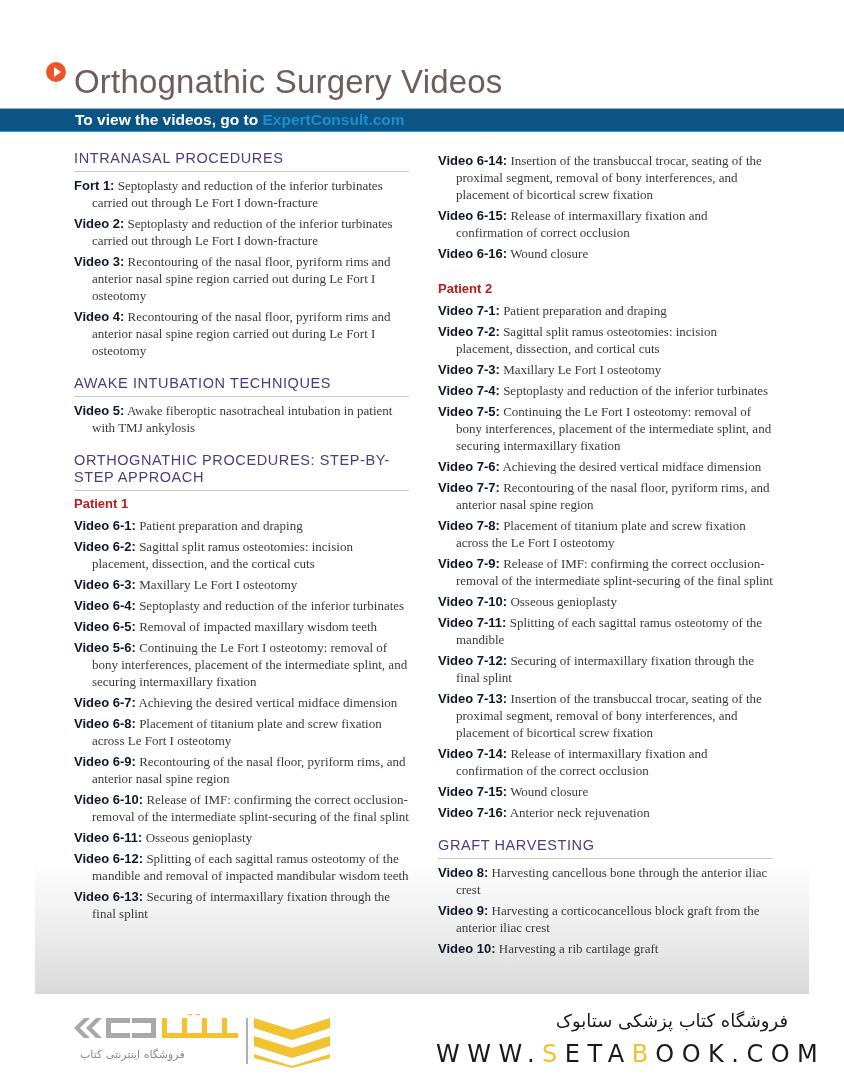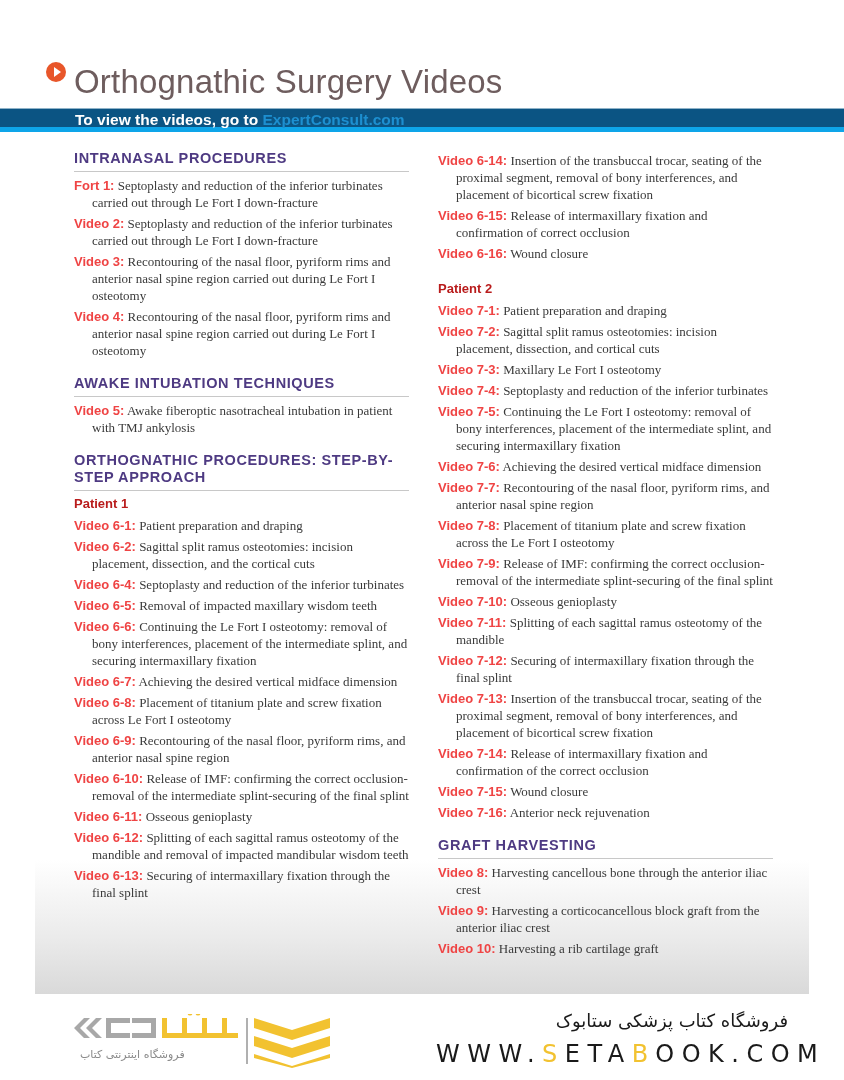--- a/index.html
+++ b/index.html
@@ -24,48 +24,48 @@
   .play-icon::after {
     content: ""; position: absolute; left: 8px; top: 5px;
     border-left: 7px solid #ffffff; border-top: 5px solid transparent; border-bottom: 5px solid transparent;
   }
   .page-title {
     font-family: "Liberation Sans", sans-serif; font-size: 33px; color: #6e5d5e;
     letter-spacing: 0.2px; line-height: 40px;
   }
   .banner {
     position: absolute; left: 0; top: 108px; width: 844px; height: 24px;
-    background: #0b5483; border-top: 1px solid #8fb3c8; border-bottom: 5px solid #0ea5e9;
+    background: #0b5483; border-top: 1px solid #8fb3c8; border-bottom: 1px solid #0ea5e9;
     box-sizing: border-box; z-index: 1;
   }
   .banner-text {
     position: absolute; left: 75px; top: 1px;
     font-family: "Liberation Sans", sans-serif; font-weight: bold; font-size: 15.5px; color: #ffffff;
     line-height: 20px; white-space: nowrap;
   }
   .banner-link { color: #1d8fd0; text-decoration: none; }
   .col { position: absolute; top: 150px; width: 335px; z-index: 1; }
   .col-left { left: 74px; }
   .col-right { left: 438px; top: 152px; }
   .section-heading {
-    font-family: "Liberation Sans", sans-serif; font-weight: bold; color: #4e3a82;
+    font-family: "Liberation Sans", sans-serif; font-weight: normal; color: #4e3a82;
     font-size: 14.5px; letter-spacing: 0.6px; line-height: 17px;
     padding-bottom: 4px; border-bottom: 1px solid #c8c8c8; margin-bottom: 5px;
     text-transform: uppercase;
   }
   .patient-label {
     font-family: "Liberation Sans", sans-serif; font-weight: bold; color: #b91c1c;
     font-size: 13px; line-height: 16px; margin: 3px 0 5px 0;
   }
   .entry {
     font-size: 13px; line-height: 17px; color: #3a3a3a;
     padding-left: 18px; text-indent: -18px; margin-bottom: 4px;
   }
   .entry-label {
-    font-family: "Liberation Sans", sans-serif; font-weight: bold; color: #ef4444; font-size: 13px;
+    font-family: "Liberation Sans", sans-serif; font-weight: bold; color: #0f172a; font-size: 13px;
   }
   .gap-section { height: 12px; }
   .footer {
     position: absolute; left: 0; top: 994px; width: 844px; height: 86px; background: #ffffff; z-index: 2;
   }
   .logo-left {
     position: absolute; left: 74px; top: 20px; width: 170px; height: 60px;
   }
   .logo-divider {
     position: absolute; left: 246px; top: 24px; width: 2px; height: 46px; background: #b0b0b0;
@@ -111,23 +111,24 @@
   <div class="section-heading">AWAKE INTUBATION TECHNIQUES</div>
   <div id="list-awake">
       <div class="entry"><span class="entry-label">Video 5:</span><span> Awake fiberoptic nasotracheal intubation in patient with TMJ ankylosis</span></div>
     </div>
   <div class="gap-section"></div>
   <div class="section-heading">ORTHOGNATHIC PROCEDURES: STEP-BY-STEP APPROACH</div>
   <div class="patient-label">Patient 1</div>
   <div id="list-p1-left">
       <div class="entry"><span class="entry-label">Video 6-1:</span><span> Patient preparation and draping</span></div>
       <div class="entry"><span class="entry-label">Video 6-2:</span><span> Sagittal split ramus osteotomies: incision placement, dissection, and the cortical cuts</span></div>
+      <div class="entry"><span class="entry-label">Video 6-3:</span><span> Maxillary Le Fort I osteotomy</span></div>
       <div class="entry"><span class="entry-label">Video 6-4:</span><span> Septoplasty and reduction of the inferior turbinates</span></div>
       <div class="entry"><span class="entry-label">Video 6-5:</span><span> Removal of impacted maxillary wisdom teeth</span></div>
-      <div class="entry"><span class="entry-label">Video 6-6:</span><span> Continuing the Le Fort I osteotomy: removal of bony interferences, placement of the intermediate splint, and securing intermaxillary fixation</span></div>
+      <div class="entry"><span class="entry-label">Video 5-6:</span><span> Continuing the Le Fort I osteotomy: removal of bony interferences, placement of the intermediate splint, and securing intermaxillary fixation</span></div>
       <div class="entry"><span class="entry-label">Video 6-7:</span><span> Achieving the desired vertical midface dimension</span></div>
       <div class="entry"><span class="entry-label">Video 6-8:</span><span> Placement of titanium plate and screw fixation across Le Fort I osteotomy</span></div>
       <div class="entry"><span class="entry-label">Video 6-9:</span><span> Recontouring of the nasal floor, pyriform rims, and anterior nasal spine region</span></div>
       <div class="entry"><span class="entry-label">Video 6-10:</span><span> Release of IMF: confirming the correct occlusion-removal of the intermediate splint-securing of the final splint</span></div>
       <div class="entry"><span class="entry-label">Video 6-11:</span><span> Osseous genioplasty</span></div>
       <div class="entry"><span class="entry-label">Video 6-12:</span><span> Splitting of each sagittal ramus osteotomy of the mandible and removal of impacted mandibular wisdom teeth</span></div>
       <div class="entry"><span class="entry-label">Video 6-13:</span><span> Securing of intermaxillary fixation through the final splint</span></div>
     </div>
 </div>
 

